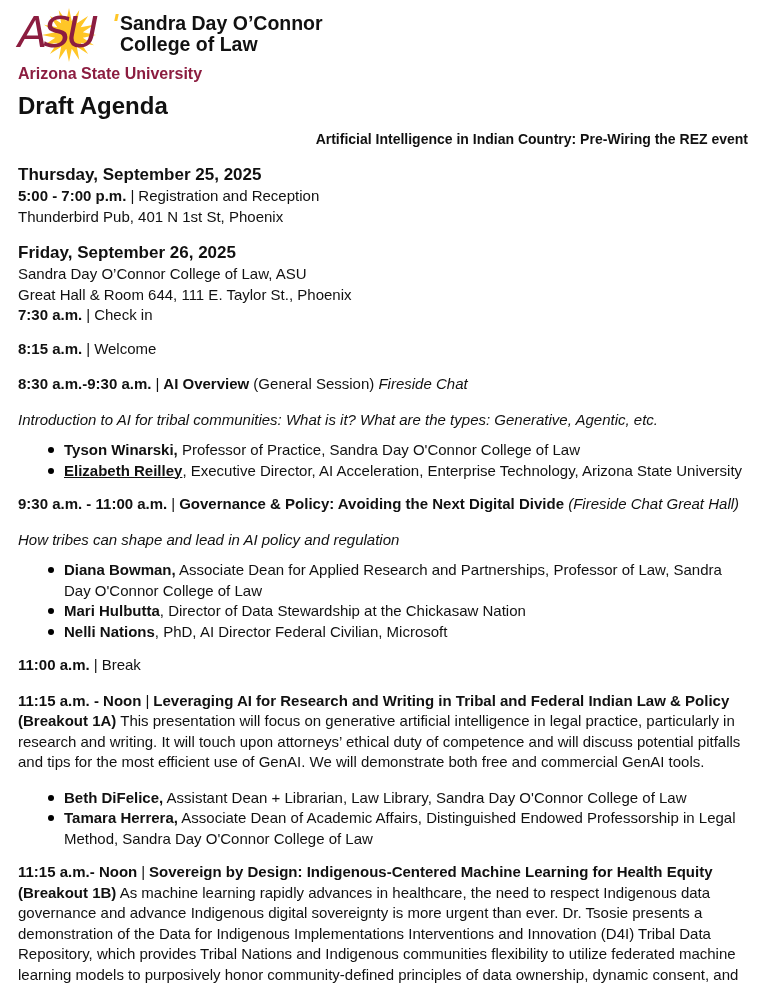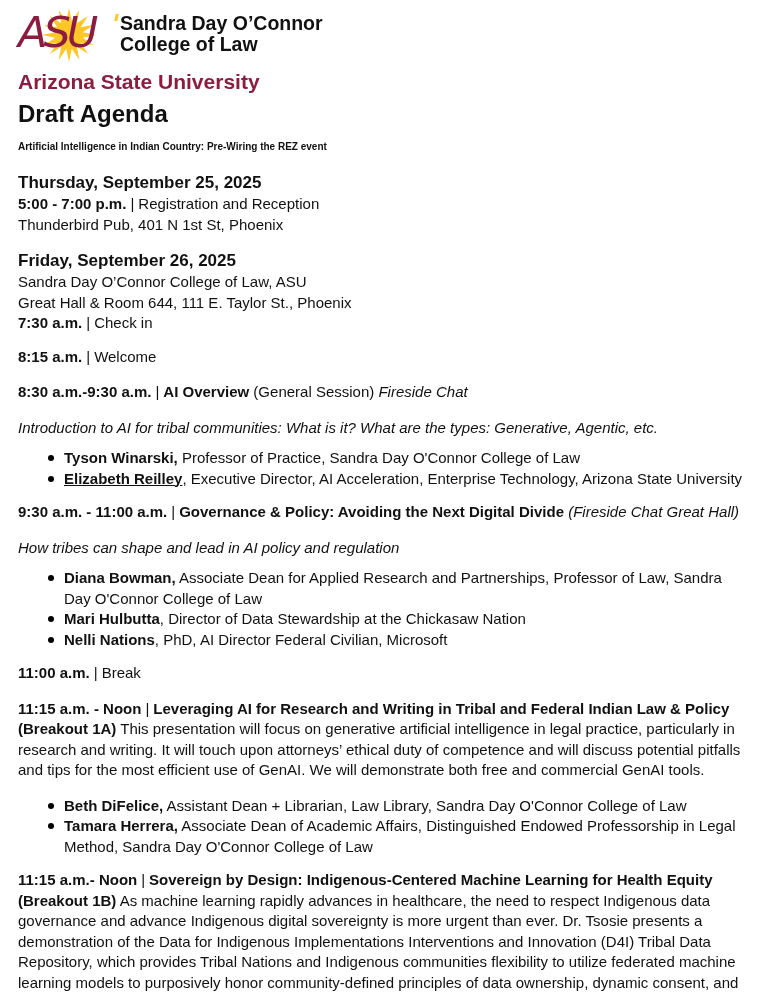--- a/index.html
+++ b/index.html
@@ -23,24 +23,24 @@
   }
   .tm-tick {
     position:absolute; left:97px; top:2px; z-index:2;
     width:3px; height:7px; background:#FFC627; transform:skewX(-12deg);
   }
   .college-name {
     margin-left:6px; padding-top:1px;
     font-weight:bold; font-size:19.5px; line-height:21px; color:#111111;
   }
   .university {
-    margin-top:12px; font-weight:bold; font-size:21px; color:#8C1D40;
+    margin-top:4px; font-weight:bold; font-size:16px; color:#8C1D40;
   }
   .doc-title { margin-top:6px; font-weight:bold; font-size:24px; line-height:29px; }
-  .event-title { margin-top:9px; font-weight:bold; font-size:10px; }
+  .event-title { margin-top:9px; font-weight:bold; font-size:14px;text-align:right; }
   
   .day-heading { margin-top:15px; font-weight:bold; font-size:17px; line-height:22px; }
   .line { margin:0; }
   .para { margin-top:13px; }
   .b { font-weight:bold; }
   .it { font-style:italic; }
   .u { text-decoration:underline; }
   .sep { font-weight:normal; padding:0 4px; color:#111111; }
   .indent { }
   .bullets { margin-top:10px; }

